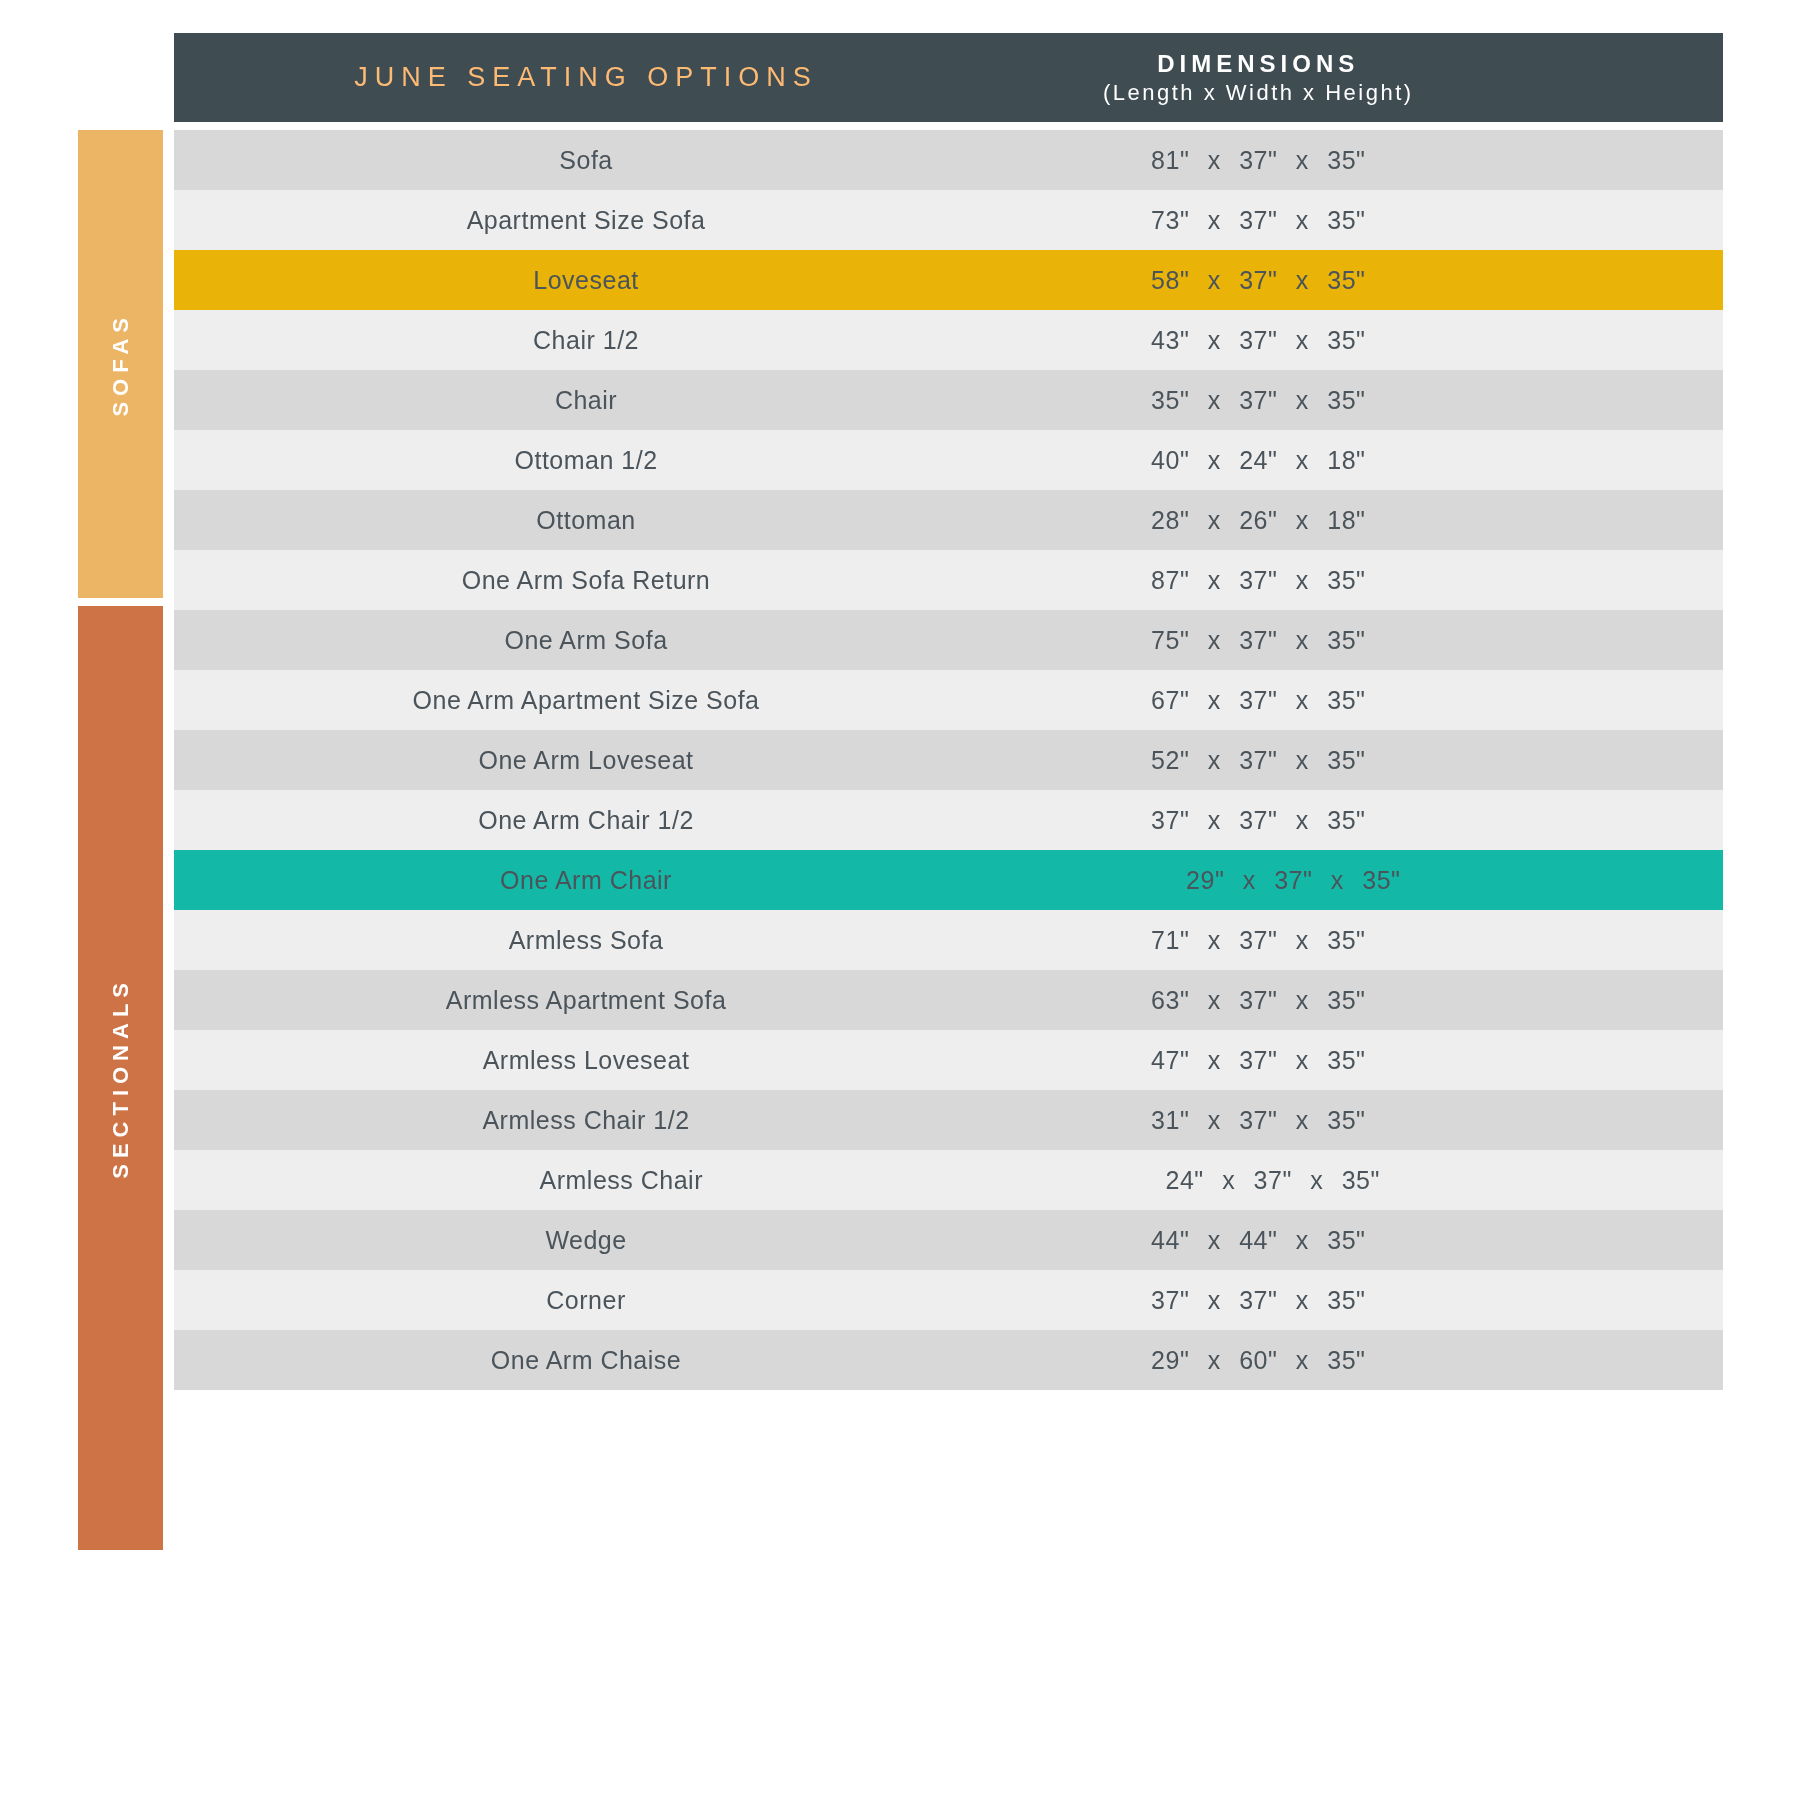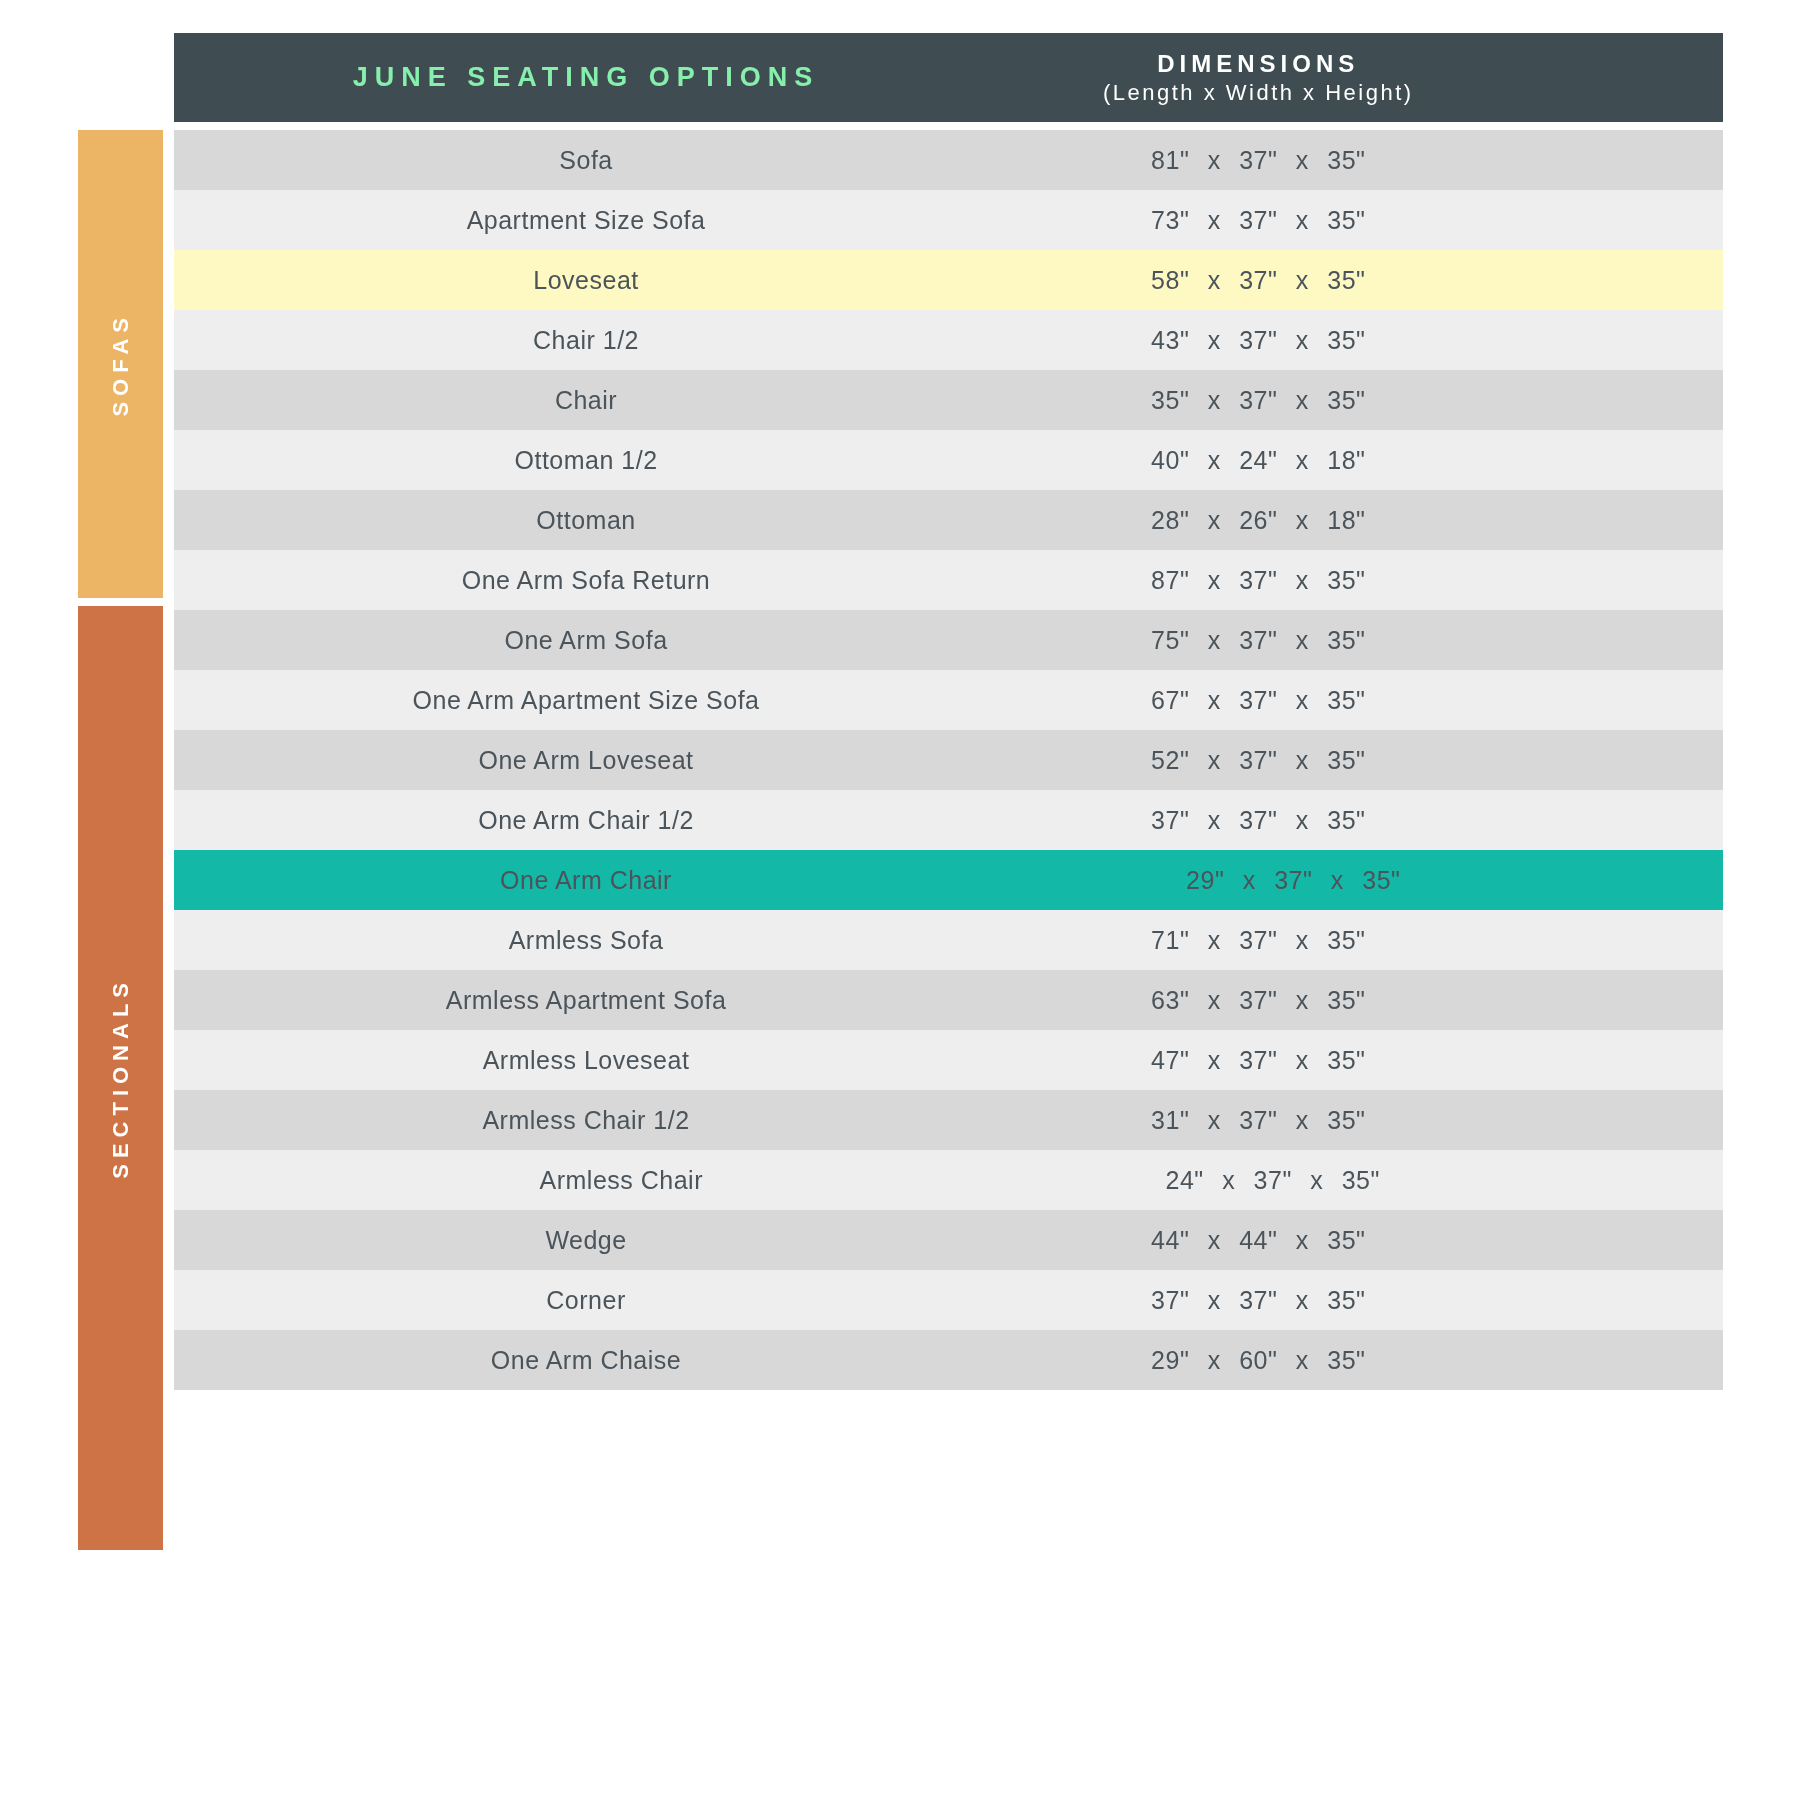--- a/index.html
+++ b/index.html
@@ -15,21 +15,21 @@
   
   .header{
     position:absolute;left:174px;top:33px;width:1549px;height:89px;
     display:flex;align-items:center;
   }
   .cell{box-sizing:border-box;}
   .cell-name{width:53.2%;text-align:center;}
   .cell-dims{width:33.6%;text-align:center;}
 
   .header-title{
-    color:#86efac;font-weight:bold;font-size:27px;letter-spacing:7px;
+    color:#fdba74;font-weight:normal;font-size:27px;letter-spacing:7px;
   }
   .header-dims{color:#ffffff;line-height:1.15;}
   .dims-label{font-weight:bold;font-size:24px;letter-spacing:5px;}
   .dims-note{font-size:22px;letter-spacing:2.5px;margin-top:2px;}
 
   .table-body{
     position:absolute;left:174px;top:130px;width:1549px;
   }
   .row{
     height:60px;
@@ -69,21 +69,21 @@
 
   <div class="table-body">
       <div class="row" style="background: rgb(216, 216, 216);">
         <div class="cell cell-name item-name">Sofa</div>
         <div class="cell cell-dims item-dims">81" x 37" x 35"</div>
       </div>
       <div class="row" style="background: rgb(238, 238, 238);">
         <div class="cell cell-name item-name">Apartment Size Sofa</div>
         <div class="cell cell-dims item-dims">73" x 37" x 35"</div>
       </div>
-      <div class="row" style="background: #fef9c3;">
+      <div class="row" style="background: #eab308;">
         <div class="cell cell-name item-name">Loveseat</div>
         <div class="cell cell-dims item-dims">58" x 37" x 35"</div>
       </div>
       <div class="row" style="background: rgb(238, 238, 238);">
         <div class="cell cell-name item-name">Chair 1/2</div>
         <div class="cell cell-dims item-dims">43" x 37" x 35"</div>
       </div>
       <div class="row" style="background: rgb(216, 216, 216);">
         <div class="cell cell-name item-name">Chair</div>
         <div class="cell cell-dims item-dims">35" x 37" x 35"</div>

